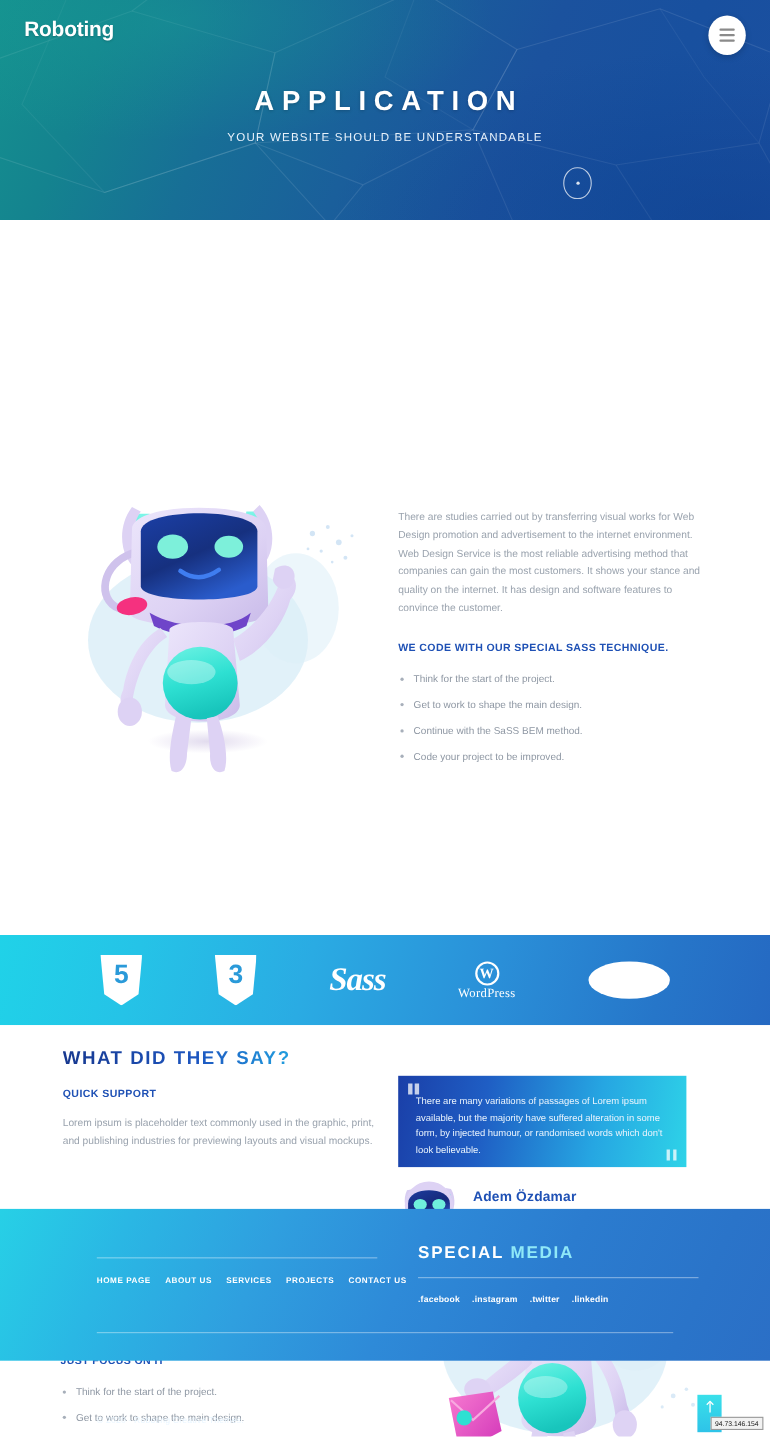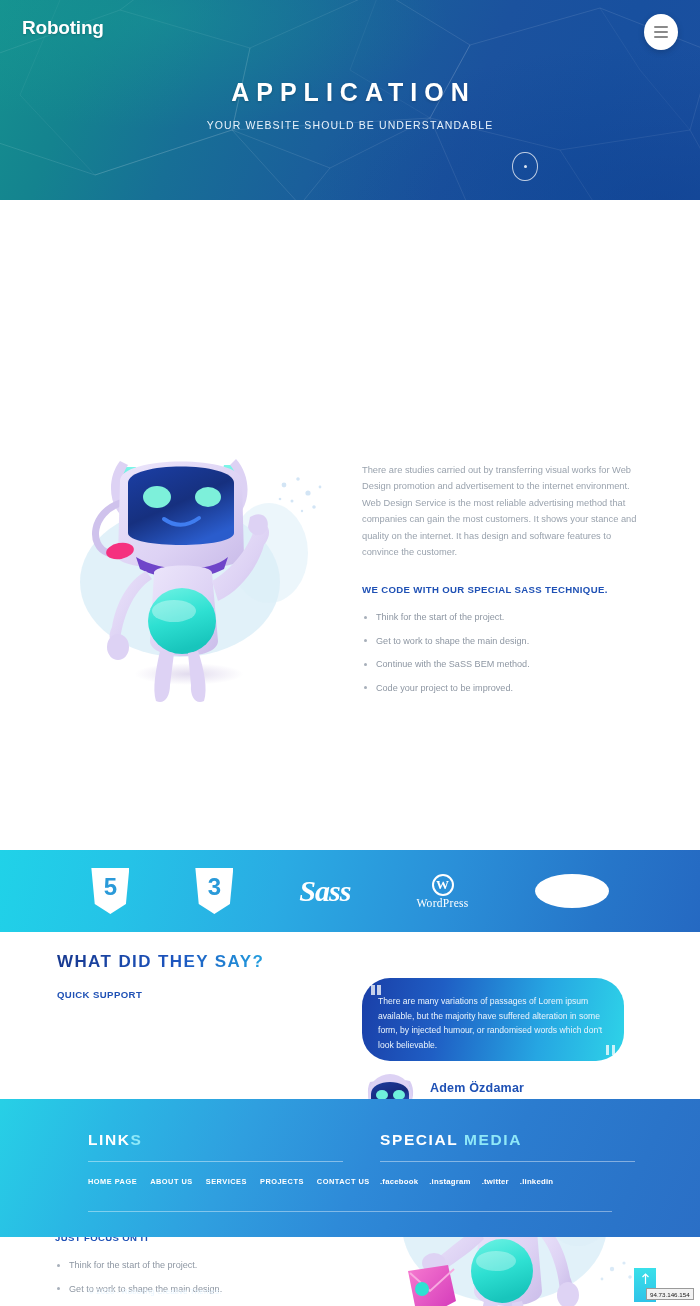--- a/index.html
+++ b/index.html
@@ -126,21 +126,20 @@
     background: linear-gradient(90deg, #17388f 0%, #1d56c0 42%, #23b9ea 82%, #27cdee 100%);
     -webkit-background-clip:text; background-clip:text; color:transparent;
   }
   .testi-h2 { margin-top:17px; color:#1f51b5; font-size:9.6px; font-weight:bold; letter-spacing:.4px; }
   .testi-p { margin-top:13px; color:#9aa3ae; font-size:9.3px; line-height:16.2px; }
 
   .quote-card {
     position:absolute; left:362px; top:978px; width:262px; height:83px;
     background: linear-gradient(100deg, #1a3fa8 0%, #1f5ec4 30%, #26a6e2 68%, #2ed3e8 100%);
     padding:16px 16px 10px 16px;
-    border-radius:28px;
   }
   .quote-txt { color:#eaf4fd; font-size:8.6px; line-height:14.6px; font-weight:500; }
   .qm { position:absolute; display:flex; gap:2.5px; opacity:.75; }
   .qm i { display:block; width:3.5px; height:10px; background:#ffffff; }
   .qm.tl { left:9px; top:7px; }
   .qm.br { right:9px; bottom:6px; }
 
   .author { position:absolute; left:362px; top:1068px; display:flex; align-items:center; gap:12px; }
   .avatar { position:relative; width:56px; height:54px; }
   .author-name { color:#1f51b5; font-size:12.5px; font-weight:bold; letter-spacing:.2px; }
@@ -424,20 +423,21 @@
       <div class="wp-ring">W</div>
       <div class="wp-text">WordPress</div>
     </div>
     <div class="logo php-logo">php</div>
   </div>
 
   <div class="testi">
     <div class="testi-left">
       <div class="testi-h1">WHAT DID THEY SAY?</div>
       <div class="testi-h2">QUICK SUPPORT</div>
+      <p class="testi-p">Lorem ipsum is placeholder text commonly used in the graphic, print, and publishing industries for previewing layouts and visual mockups.</p>
     </div>
   </div>
 
   <div class="quote-card">
     <div class="qm tl">
         <i></i>
         <i></i>
       </div>
     <div class="quote-txt">There are many variations of passages of Lorem ipsum available, but the majority have suffered alteration in some form, by injected humour, or randomised words which don't look believable.</div>
     <div class="qm br">
@@ -474,23 +474,20 @@
   </div>
 
   <div class="dots">
     <i class="d1"></i>
     <i class="d2"></i>
     <i class="d3"></i>
   </div>
 
   <div class="footer">
     <div class="f-col links">
-      <div class="f-title">
-        <span class="w1">LINK</span><span class="w2">S</span>
-      </div>
       <div class="f-rule"></div>
       <div class="f-list">
         <a href="#">HOME PAGE</a>
         <a href="#">ABOUT US</a>
         <a href="#">SERVICES</a>
         <a href="#">PROJECTS</a>
         <a href="#">CONTACT US</a>
       </div>
     </div>
 

